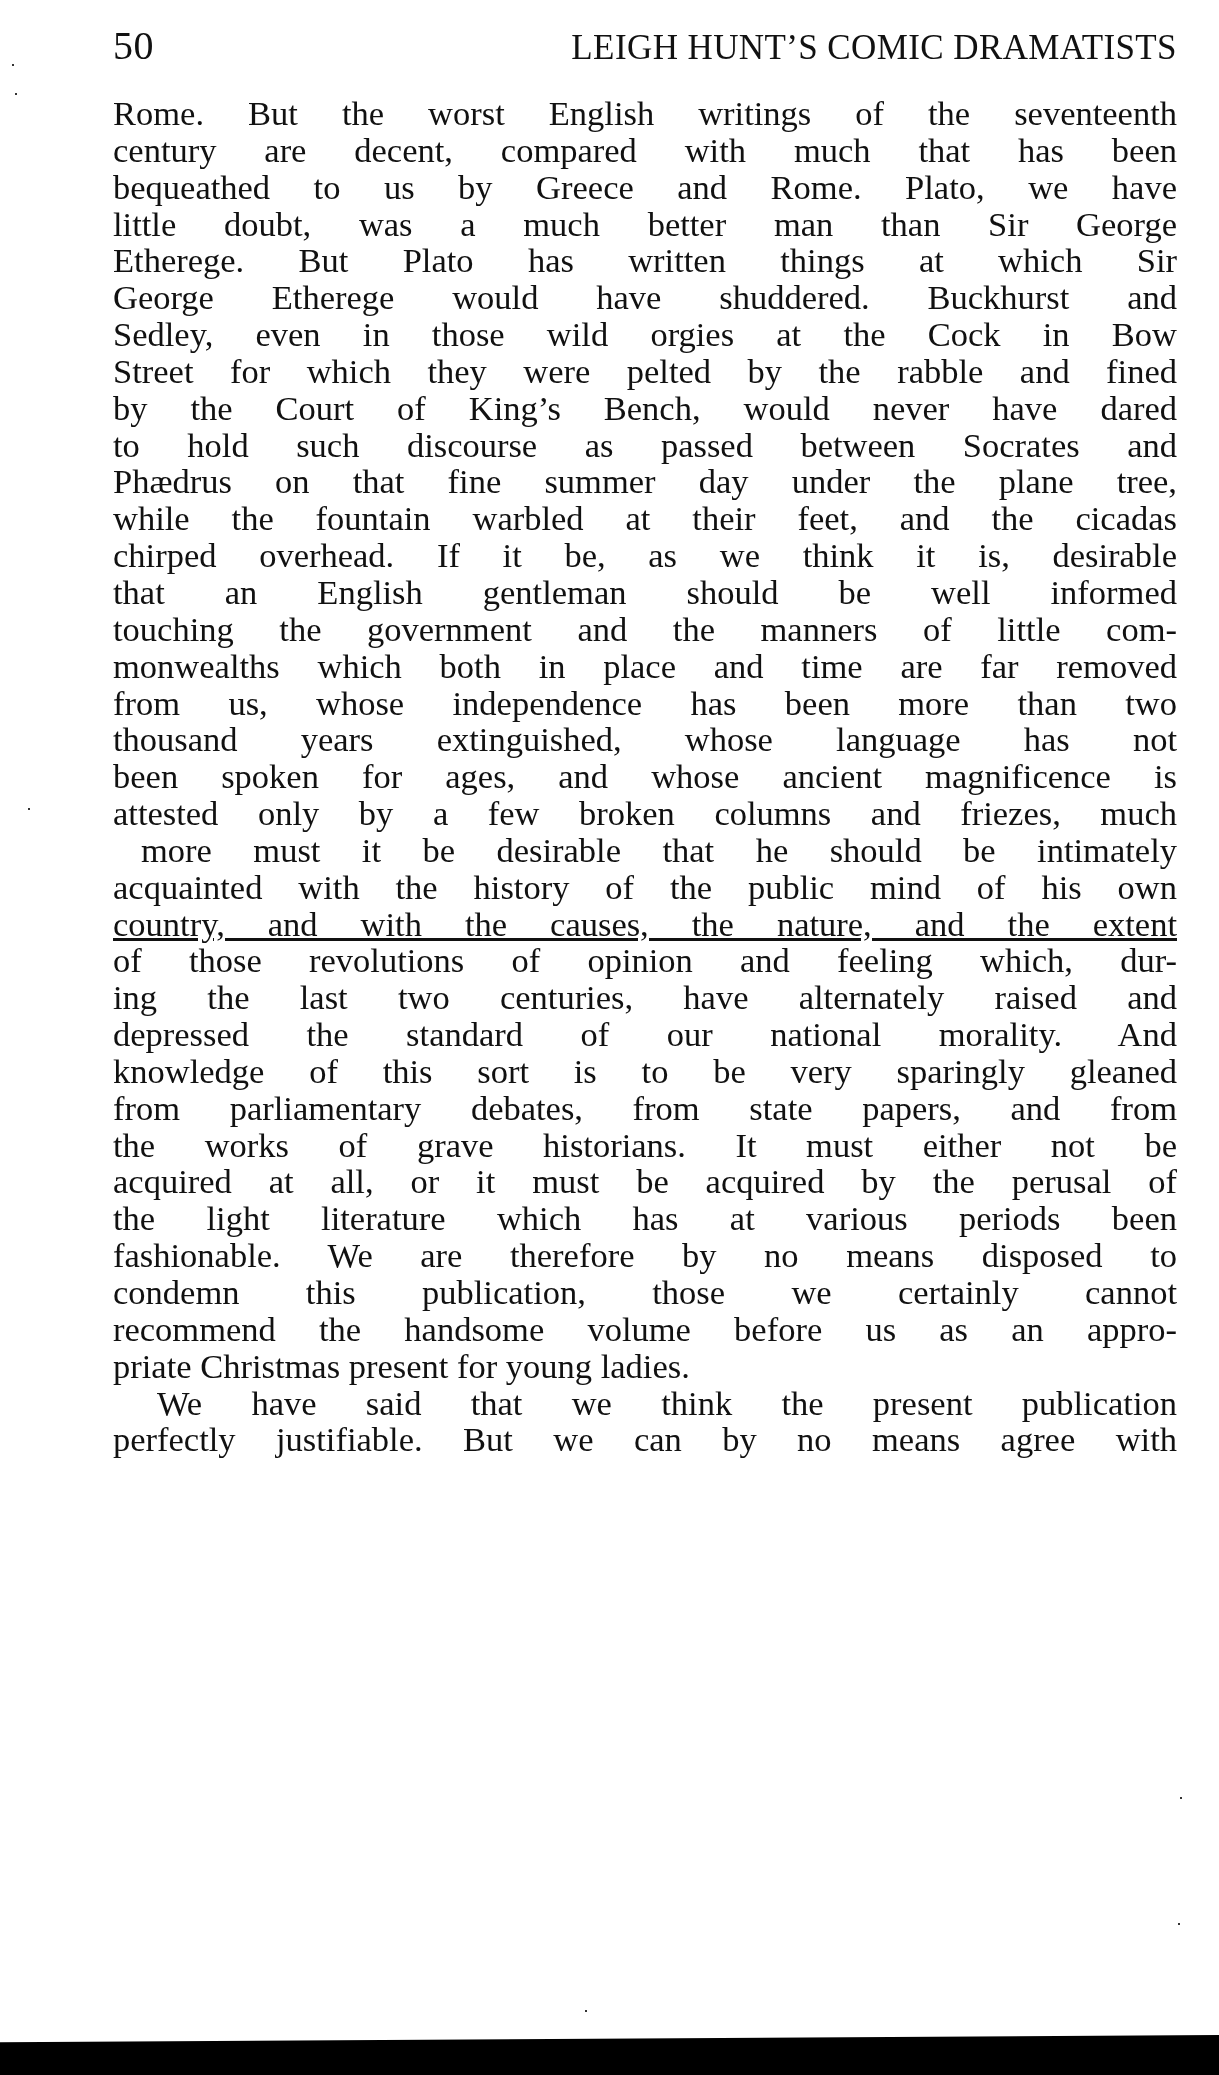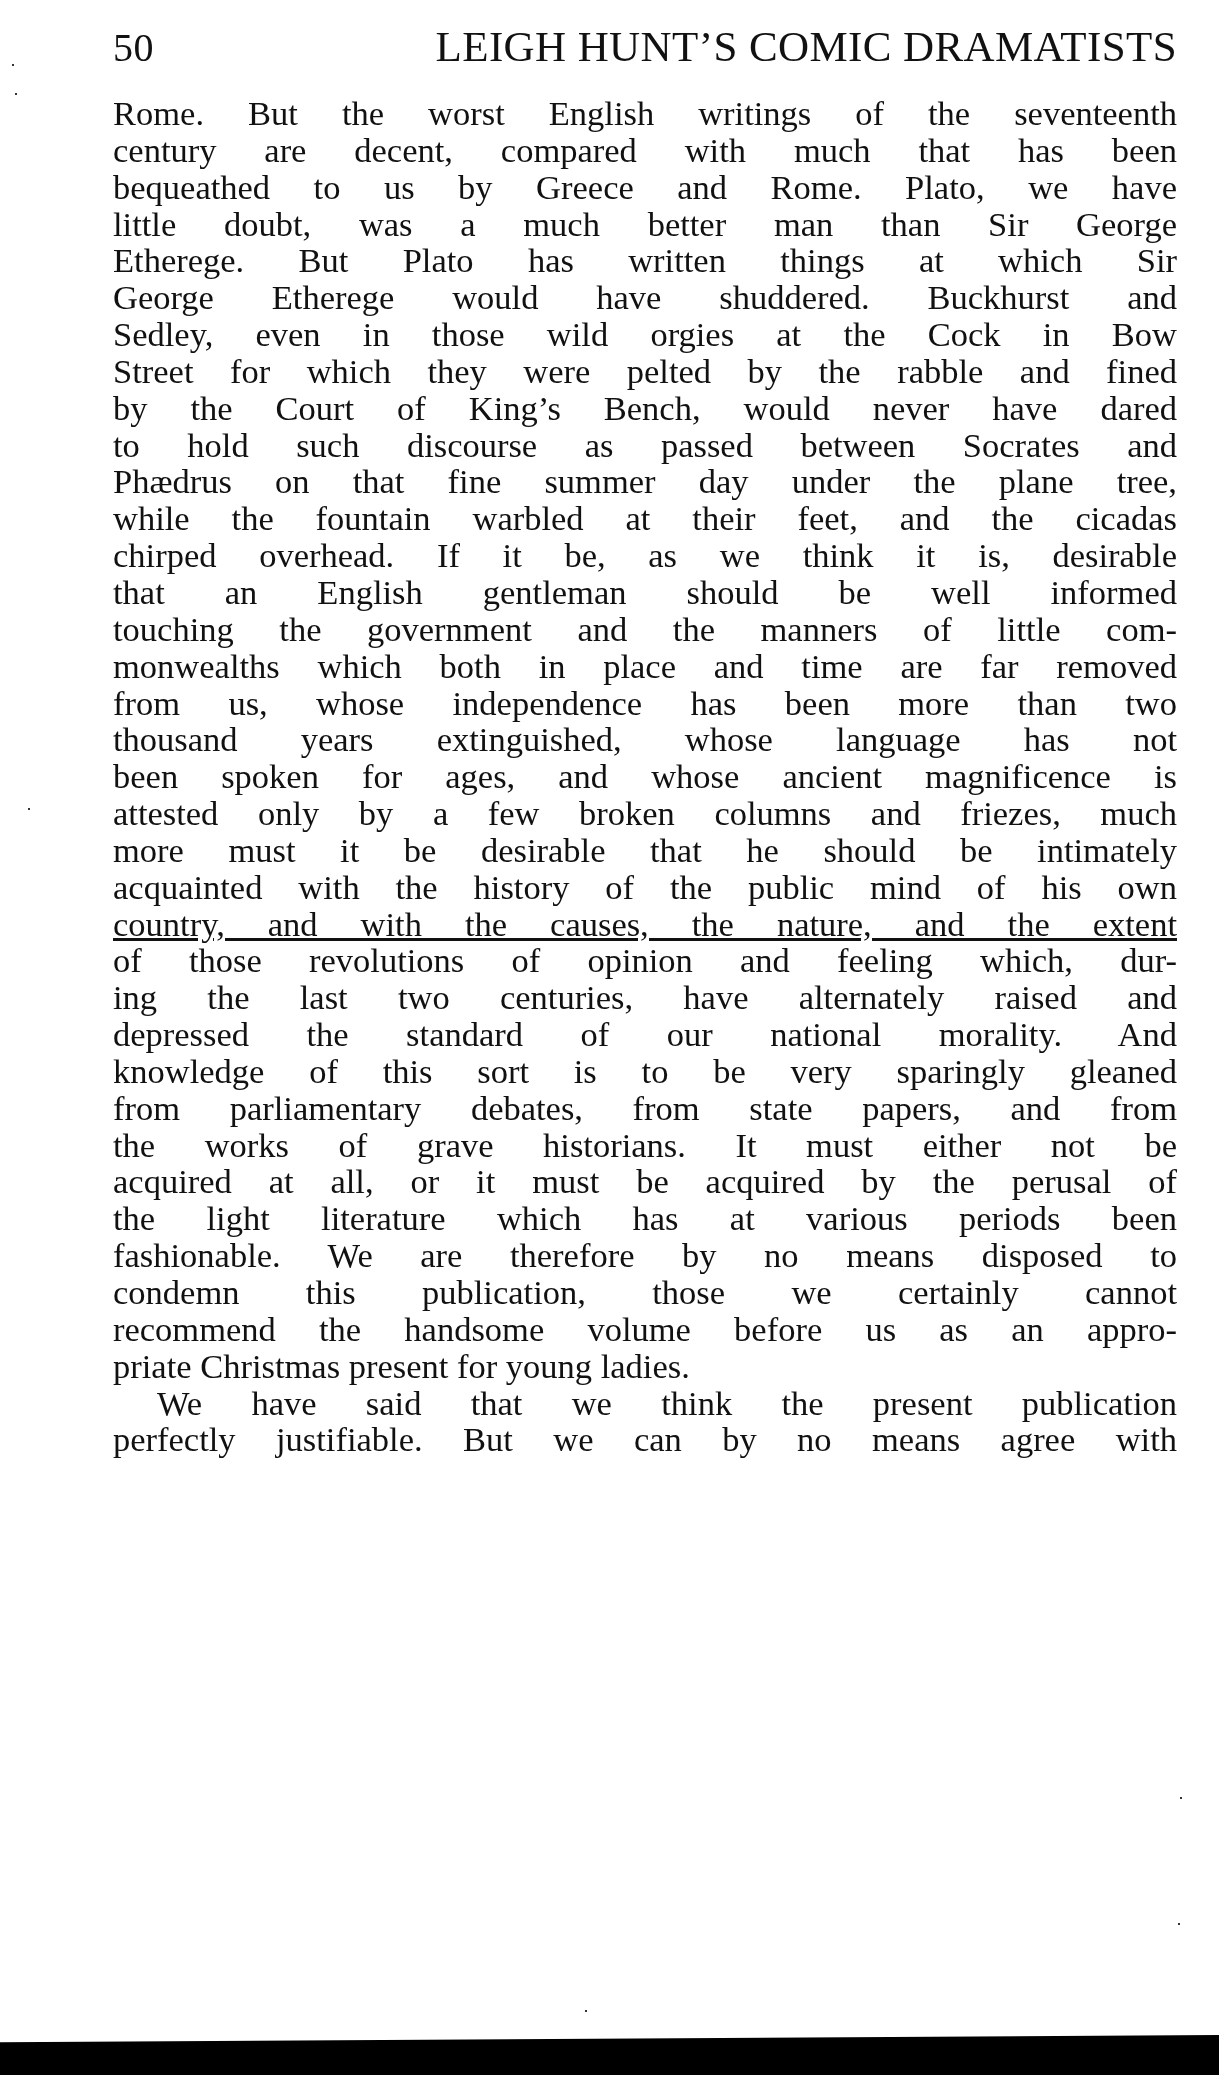--- a/index.html
+++ b/index.html
@@ -33,21 +33,21 @@
       justify-content: space-between;
       font-size: 43px;
       letter-spacing: 0.5px;
       white-space: nowrap;
     }
     .folio {
       font-size: 40px;
       font-style: normal;
     }
     .head-title {
-      font-size: 43px;
+      font-size: 35px;
       letter-spacing: 0.4px;
     }
     .body-text {
       position: absolute;
       left: 113px;
       top: 95px;
       width: 1064px;
     }
     .line {
       display: block;
@@ -107,21 +107,21 @@
       <span class="line" style="white-space: normal; word-spacing: 0px;">Phædrus on that fine summer day under the plane tree,</span>
       <span class="line" style="white-space: normal; word-spacing: 0px;">while the fountain warbled at their feet, and the cicadas</span>
       <span class="line" style="white-space: normal; word-spacing: 0px;">chirped overhead.  If it be, as we think it is, desirable</span>
       <span class="line" style="white-space: normal; word-spacing: 0px;">that an English gentleman should be well informed</span>
       <span class="line" style="white-space: normal; word-spacing: 0px;">touching the government and the manners of little com-</span>
       <span class="line" style="white-space: normal; word-spacing: 0px;">monwealths which both in place and time are far removed</span>
       <span class="line" style="white-space: normal; word-spacing: 0px;">from us, whose independence has been more than two</span>
       <span class="line" style="white-space: normal; word-spacing: 0px;">thousand years extinguished, whose language has not</span>
       <span class="line" style="white-space: normal; word-spacing: 0px;">been spoken for ages, and whose ancient magnificence is</span>
       <span class="line" style="white-space: normal; word-spacing: 0px;">attested only by a few broken columns and friezes, much</span>
-      <span class="line" style="white-space: normal; word-spacing: 0px;">more must it be desirable that he should be intimately</span>
+      <span class="line" style="white-space: normal; word-spacing: 0px; margin-left: 28px;">more must it be desirable that he should be intimately</span>
       <span class="line" style="white-space: normal; word-spacing: 0px;">acquainted with the history of the public mind of his own</span>
       <span class="line" style="white-space: normal; word-spacing: 0px; text-decoration: underline;">country, and with the causes, the nature, and the extent</span>
       <span class="line" style="white-space: normal; word-spacing: 0px;">of those revolutions of opinion and feeling which, dur-</span>
       <span class="line" style="white-space: normal; word-spacing: 0px;">ing the last two centuries, have alternately raised and</span>
       <span class="line" style="white-space: normal; word-spacing: 0px;">depressed the standard of our national morality.  And</span>
       <span class="line" style="white-space: normal; word-spacing: 0px;">knowledge of this sort is to be very sparingly gleaned</span>
       <span class="line" style="white-space: normal; word-spacing: 0px;">from parliamentary debates, from state papers, and from</span>
       <span class="line" style="white-space: normal; word-spacing: 0px;">the works of grave historians.  It must either not be</span>
       <span class="line" style="white-space: normal; word-spacing: 0px;">acquired at all, or it must be acquired by the perusal of</span>
       <span class="line" style="white-space: normal; word-spacing: 0px;">the light literature which has at various periods been</span>

